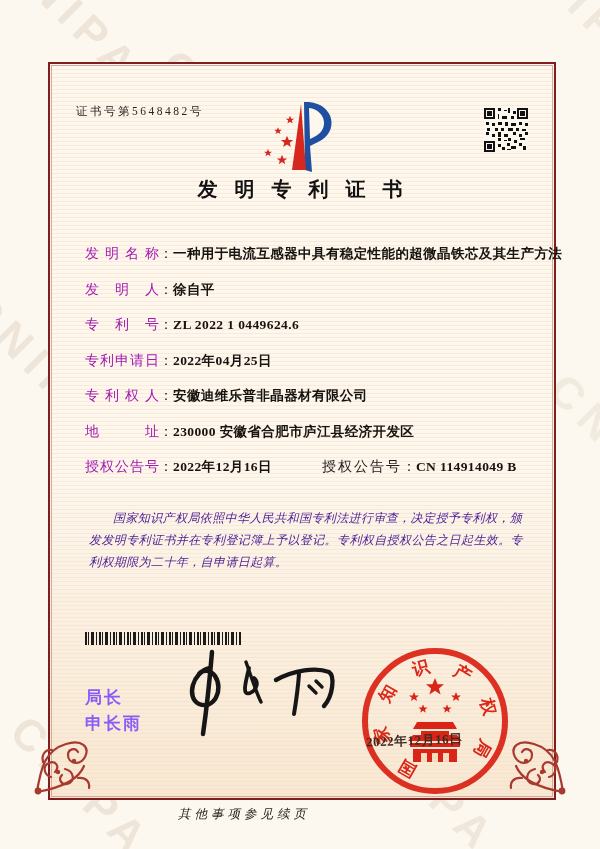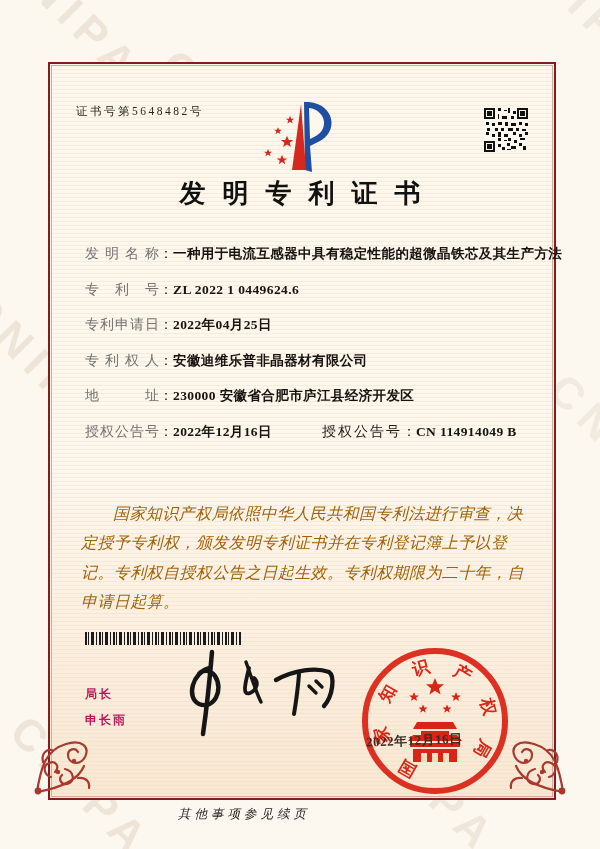--- a/index.html
+++ b/index.html
@@ -49,56 +49,56 @@
   
   .cert-no{
     position:absolute;left:76px;top:104px;z-index:5;
     font-size:11.5px;letter-spacing:2.5px;color:#2a2520;
   }
   .logo{position:absolute;left:256px;top:98px;z-index:5;}
   .qr{position:absolute;left:484px;top:108px;width:44px;height:44px;z-index:5;background:#fbf6ee;}
   .title{
     position:absolute;left:0;top:176px;width:600px;z-index:5;
     margin:0;text-align:center;
-    font-size:26px;font-weight:700;letter-spacing:17px;text-indent:17px;
+    font-size:20px;font-weight:700;letter-spacing:17px;text-indent:17px;
     color:#111;
   }
 
   
   .fields{position:absolute;left:85px;top:245px;width:462px;z-index:5;}
   .frow{position:relative;height:35.5px;font-size:14px;white-space:nowrap;}
   .flabel{
     display:inline-block;width:74px;vertical-align:top;
     text-align:justify;text-align-last:justify;
-    letter-spacing:0;color:#737373;
+    letter-spacing:0;color:#a21caf;
   }
   .fcolon{display:inline-block;width:14px;}
   .fvalue{font-weight:700;font-size:13.5px;color:#161310;letter-spacing:0.4px;}
   .flabel2{display:inline-block;margin-left:50px;letter-spacing:2px;color:#1e1b18;}
 
   
   .legal{position:absolute;left:73px;top:491px;width:468px;z-index:5;}
   .legal p{
-    margin:8px;text-indent:2em;
-    font-size:16px;line-height:1.84;letter-spacing:0.4px;
-    color:#a16207;font-style:italic;
+    margin:16px;text-indent:2em;
+    font-size:12px;line-height:1.84;letter-spacing:0.4px;
+    color:#4c1d95;font-style:italic;
   }
 
   
   .barcode{
     position:absolute;left:85px;top:632px;width:156px;height:13px;z-index:5;
     background:repeating-linear-gradient(90deg,
       #1b1b1b 0 2px, rgba(0,0,0,0) 2px 3px,
       #1b1b1b 3px 4px, rgba(0,0,0,0) 4px 6px,
       #1b1b1b 6px 9px, rgba(0,0,0,0) 9px 11px,
       #1b1b1b 11px 12px, rgba(0,0,0,0) 12px 14px);
   }
   .signer{position:absolute;left:85px;z-index:5;
     font-family:"Liberation Sans","DejaVu Sans",sans-serif;
-    font-size:12px;font-weight:700;letter-spacing:2px;color:#be185d;text-align:right;}
+    font-size:17px;font-weight:700;letter-spacing:2px;color:#8b5cf6;text-align:right;}
   .signer-title{top:686px;}
   .signer-name{top:712px;}
   .signature{position:absolute;left:172px;top:644px;z-index:6;}
 
   
   .seal{position:absolute;left:362px;top:648px;width:146px;height:146px;z-index:6;mix-blend-mode:multiply;}
   .seal-ring{
     position:absolute;inset:0;border:6px solid #e02a1c;border-radius:50%;
     opacity:0.95;
   }
@@ -250,20 +250,23 @@
     </g>
   </svg>
 
   <h1 class="title">发明专利证书</h1>
 
   <div class="fields">
     <div class="frow">
       <span class="flabel">发明名称</span><span class="fcolon">：</span><span class="fvalue">一种用于电流互感器中具有稳定性能的超微晶铁芯及其生产方法</span>
     </div>
     <div class="frow">
+      <span class="flabel">发明人</span><span class="fcolon">：</span><span class="fvalue">徐自平</span>
+    </div>
+    <div class="frow">
       <span class="flabel">专利号</span><span class="fcolon">：</span><span class="fvalue">ZL 2022 1 0449624.6</span>
     </div>
     <div class="frow">
       <span class="flabel">专利申请日</span><span class="fcolon">：</span><span class="fvalue">2022年04月25日</span>
     </div>
     <div class="frow">
       <span class="flabel">专利权人</span><span class="fcolon">：</span><span class="fvalue">安徽迪维乐普非晶器材有限公司</span>
     </div>
     <div class="frow">
       <span class="flabel">地址</span><span class="fcolon">：</span><span class="fvalue">230000 安徽省合肥市庐江县经济开发区</span>

